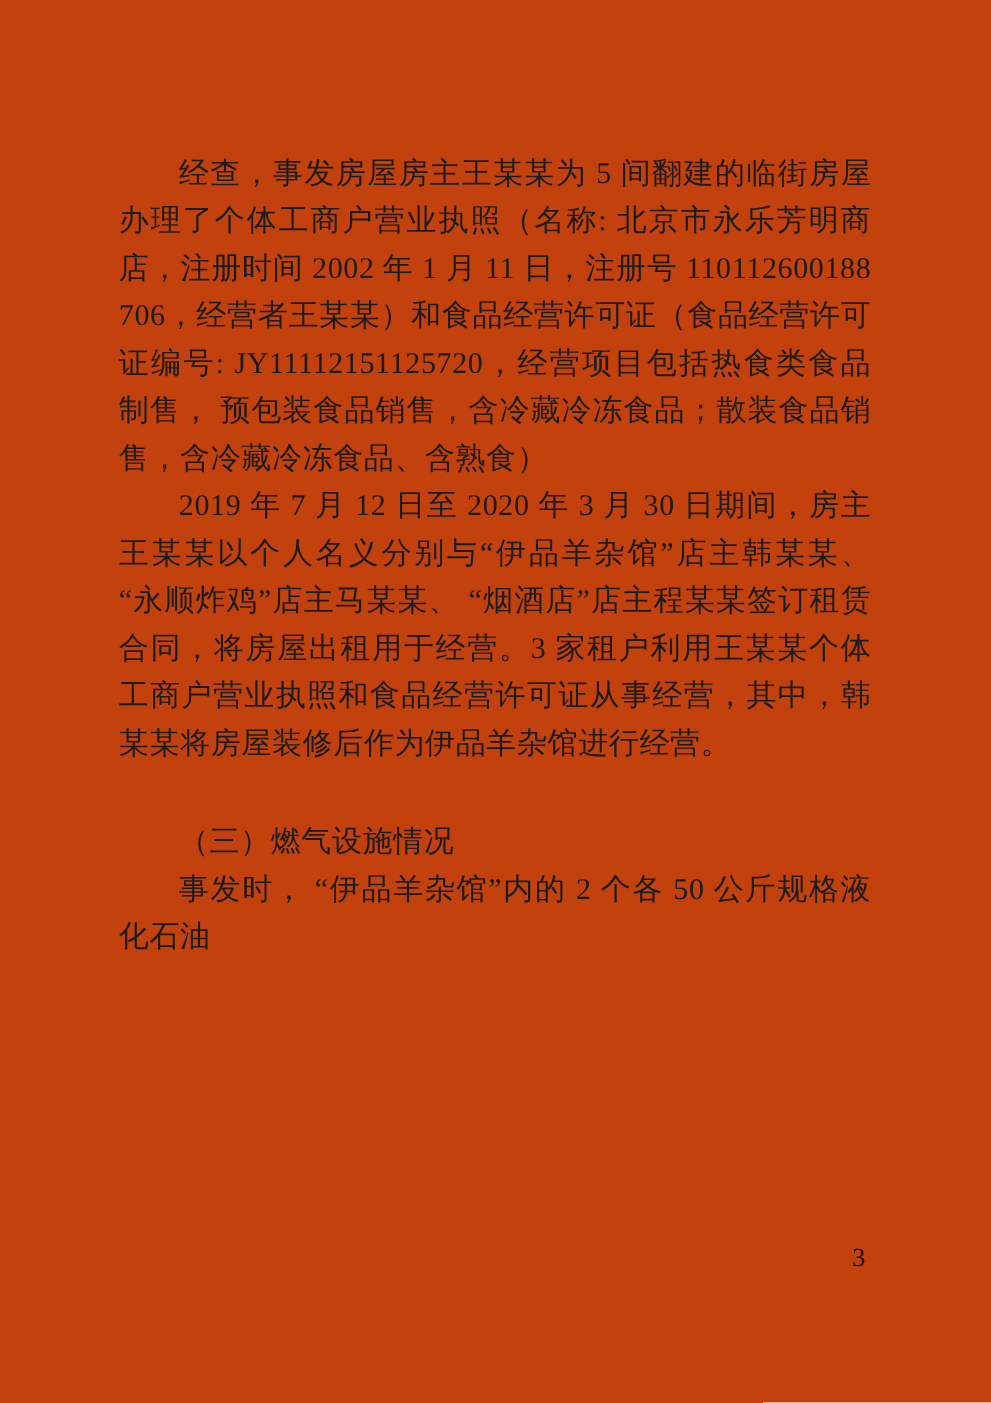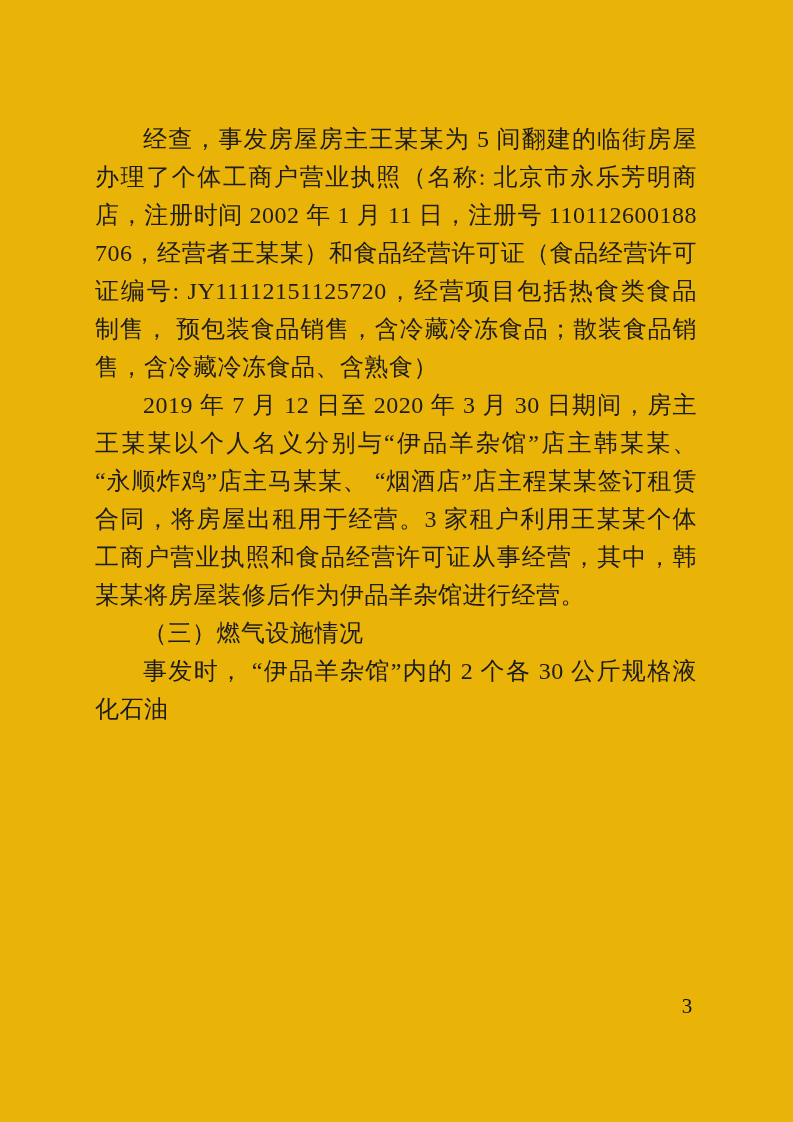--- a/index.html
+++ b/index.html
@@ -4,21 +4,21 @@
 <style>
   html, body {
     margin: 0;
     padding: 0;
     background: #ffffff;
   }
   .page {
     position: relative;
     width: 793px;
     height: 1122px;
-    background: #eab308;
+    background: #c2410c;
     overflow: hidden;
     font-family: "Liberation Serif", "DejaVu Serif", serif;
   }
   .content {
     position: absolute;
     left: 95px;
     top: 120px;
     width: 602px;
     font-size: 24px;
     line-height: 38px;
@@ -27,20 +27,21 @@
     letter-spacing: 0.5px;
   }
   .para {
     margin: 0;
     padding: 0;
     text-indent: 2em;
     word-break: break-all;
   }
   .para.heading {
     font-weight: 500;
+    margin-top: 41px;
   }
   .page-number {
     position: absolute;
     left: 672px;
     top: 993px;
     width: 30px;
     text-align: center;
     font-size: 21px;
     line-height: 26px;
     color: #111111;
@@ -48,16 +49,16 @@
   }
 </style>
 </head>
 <body>
 
 <div class="page">
   <div class="content">
     <p class="para">经查，事发房屋房主王某某为 5 间翻建的临街房屋办理了个体工商户营业执照（名称: 北京市永乐芳明商店，注册时间 2002 年 1 月 11 日，注册号 110112600188706，经营者王某某）和食品经营许可证（食品经营许可证编号: JY11112151125720，经营项目包括热食类食品制售， 预包装食品销售，含冷藏冷冻食品；散装食品销售，含冷藏冷冻食品、含熟食）</p>
     <p class="para">2019 年 7 月 12 日至 2020 年 3 月 30 日期间，房主王某某以个人名义分别与“伊品羊杂馆”店主韩某某、 “永顺炸鸡”店主马某某、 “烟酒店”店主程某某签订租赁合同，将房屋出租用于经营。3 家租户利用王某某个体工商户营业执照和食品经营许可证从事经营，其中，韩某某将房屋装修后作为伊品羊杂馆进行经营。</p>
     <p class="para heading">（三）燃气设施情况</p>
-    <p class="para">事发时， “伊品羊杂馆”内的 2 个各 30 公斤规格液化石油</p>
+    <p class="para">事发时， “伊品羊杂馆”内的 2 个各 50 公斤规格液化石油</p>
   </div>
   <div class="page-number">3</div>
 </div>
 
 </body></html>

